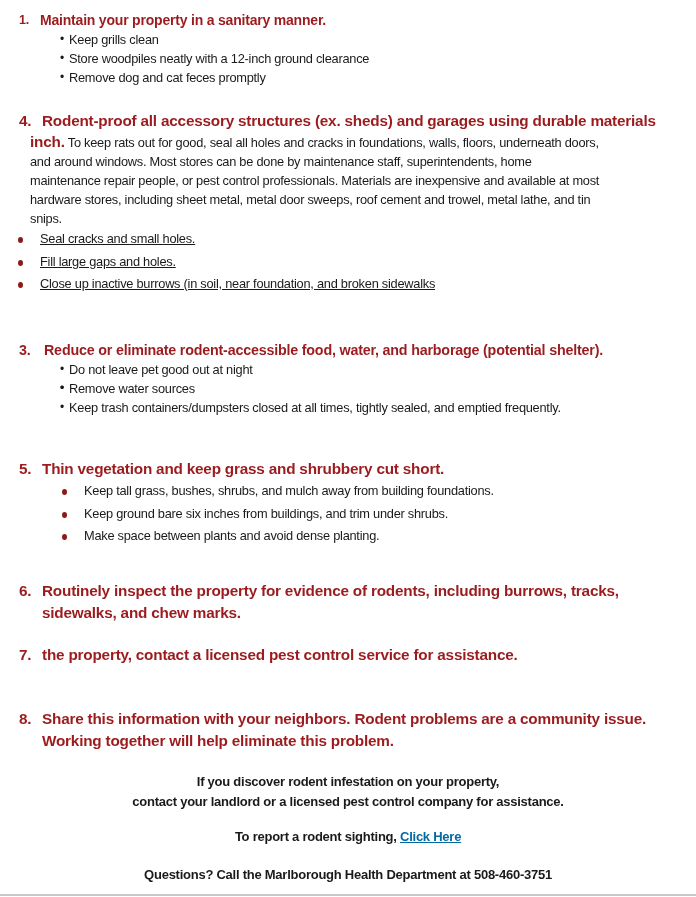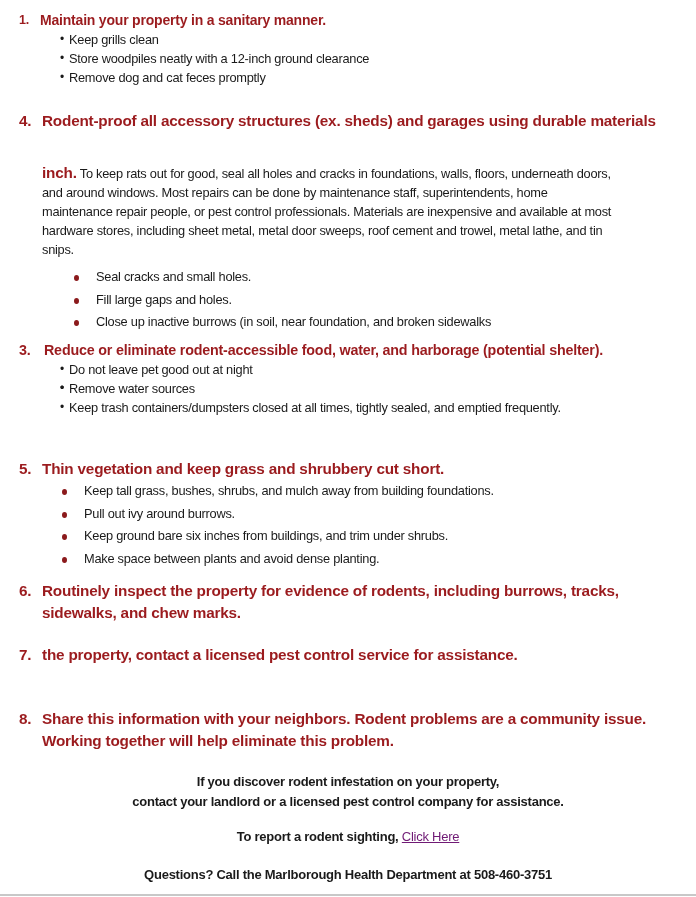--- a/index.html
+++ b/index.html
@@ -84,23 +84,23 @@
     .center-block {
       position: absolute;
       left: 0; right: 0;
       text-align: center;
       font-size: 13px;
       color: #1a1a1a;
       letter-spacing: -0.25px;
     }
     .center-block.bold { font-weight: bold; }
     a.link {
-      color: #701a75;
+      color: #0369a1;
       text-decoration: underline;
-      font-weight: normal;
+      font-weight: bold;
     }
   </style>
 </head>
 <body>
 
 <div class="page">
 
   <div class="section" style="top:10px;">
     <div class="heading small" style="padding-left:40px;">
       <span class="num" style="left:19px;">1.</span>
@@ -111,30 +111,30 @@
       <li><span class="b">•</span><span>Store woodpiles neatly with a 12-inch ground clearance</span></li>
       <li><span class="b">•</span><span>Remove dog and cat feces promptly</span></li>
     </ul>
   </div>
 
   <div class="section" style="top:110px;">
     <div class="heading big" style="padding-left:42px;">
       <span class="num" style="left:19px;">4.</span>
       <div>Rodent-proof all accessory structures (ex. sheds) and garages using durable materials</div>
     </div>
-    <div style="padding-left:42px; line-height:19px;margin-top:31px;">
+    <div style="padding-left:30px; line-height:19px;">
       <div>
         <span class="heading big" style="line-height:19px;">inch.</span><span class="body-text"> To keep rats out for good, seal all holes and cracks in foundations, walls, floors, underneath doors,</span>
       </div>
-      <div class="body-text">and around windows. Most repairs can be done by maintenance staff, superintendents, home</div>
+      <div class="body-text">and around windows. Most stores can be done by maintenance staff, superintendents, home</div>
       <div class="body-text">maintenance repair people, or pest control professionals. Materials are inexpensive and available at most</div>
       <div class="body-text">hardware stores, including sheet metal, metal door sweeps, roof cement and trowel, metal lathe, and tin</div>
       <div class="body-text">snips.</div>
     </div>
-    <ul class="bullets red" style="padding-left:96px; margin-top:7px;">
+    <ul class="bullets red" style="padding-left:40px; margin-top:0px;text-decoration:underline;">
       <li><span class="b"></span><span>Seal cracks and small holes.</span></li>
       <li><span class="b"></span><span>Fill large gaps and holes.</span></li>
       <li><span class="b"></span><span>Close up inactive burrows (in soil, near foundation, and broken sidewalks</span></li>
     </ul>
   </div>
 
   <div class="section" style="top:340px;">
     <div class="heading" style="font-size:14.3px; line-height:20px; padding-left:44px;">
       <span class="num" style="left:19px;">3.</span>
       <span>Reduce or eliminate rodent-accessible food, water, and harborage (potential shelter).</span>
@@ -147,21 +147,20 @@
     </ul>
   </div>
 
   <div class="section" style="top:458px;">
     <div class="heading big" style="padding-left:42px;">
       <span class="num" style="left:19px;">5.</span>
       <span>Thin vegetation and keep grass and shrubbery cut short.</span>
     </div>
     <ul class="bullets red" style="padding-left:84px;">
       <li><span class="b"></span><span>Keep tall grass, bushes, shrubs, and mulch away from building foundations.</span></li>
-      <li><span class="b"></span><span>Pull out ivy around burrows.</span></li>
       <li><span class="b"></span><span>Keep ground bare six inches from buildings, and trim under shrubs.</span></li>
       <li><span class="b"></span><span>Make space between plants and avoid dense planting.</span></li>
     </ul>
   </div>
 
   <div class="section" style="top:580px;">
     <div class="heading big" style="padding-left:42px;">
       <span class="num" style="left:19px;">6.</span>
       <div>Routinely inspect the property for evidence of rodents, including burrows, tracks,</div>
       <div>sidewalks, and chew marks.</div>

